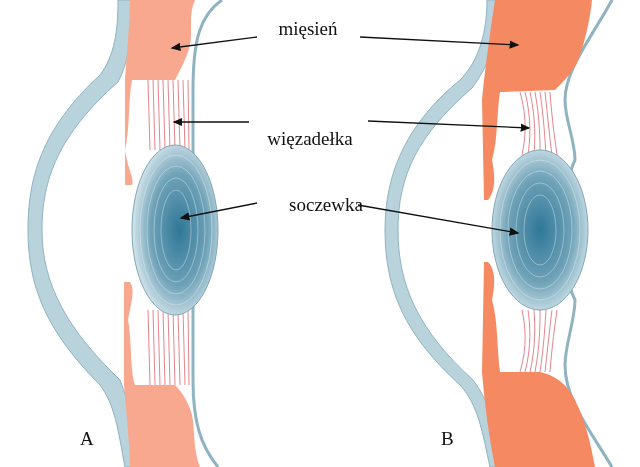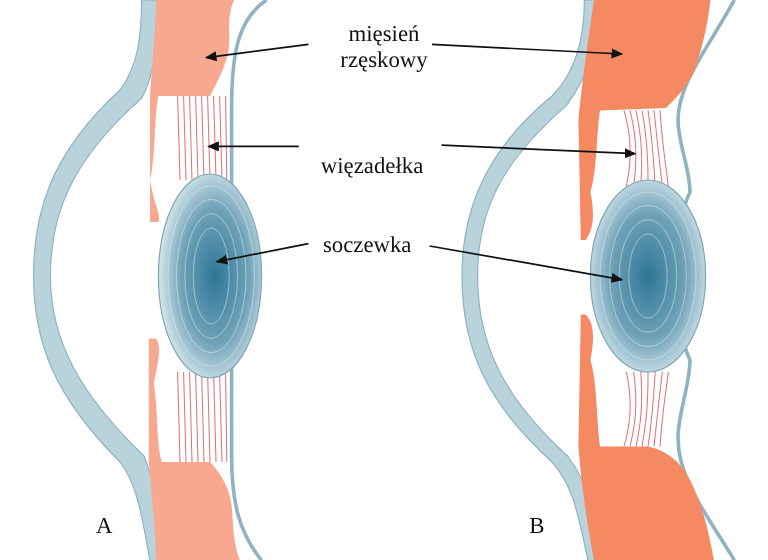--- a/index.html
+++ b/index.html
@@ -106,21 +106,20 @@
   <g stroke="#111" stroke-width="1.4" fill="none">
     <line x1="257" y1="37" x2="172" y2="48" marker-end="url(#arrowhead)"></line>
     <line x1="360" y1="37" x2="518" y2="45" marker-end="url(#arrowhead)"></line>
     <line x1="249" y1="122" x2="174" y2="122" marker-end="url(#arrowhead)"></line>
     <line x1="368" y1="121" x2="529" y2="128" marker-end="url(#arrowhead)"></line>
     <line x1="257" y1="203" x2="181" y2="218" marker-end="url(#arrowhead)"></line>
     <line x1="358" y1="205" x2="518" y2="233" marker-end="url(#arrowhead)"></line>
   </g>
 </svg>
 
-<div class="label" style="left:262px; top:18px; width:116px;">
+<div class="label" style="left:250px; top:18px; width:116px;">
   <div>mięsień</div>
-  <div>rzęskowy</div>
 </div>
 <div class="label" style="left:252px; top:128px; width:116px;">więzadełka</div>
-<div class="label" style="left:258px; top:194px; width:96px;">soczewka</div>
+<div class="label" style="left:278px; top:194px; width:96px;">soczewka</div>
 
 <div class="panel-letter" style="left:80px; top:428px;">A</div>
 <div class="panel-letter" style="left:441px; top:428px;">B</div>
 
 </body></html>

